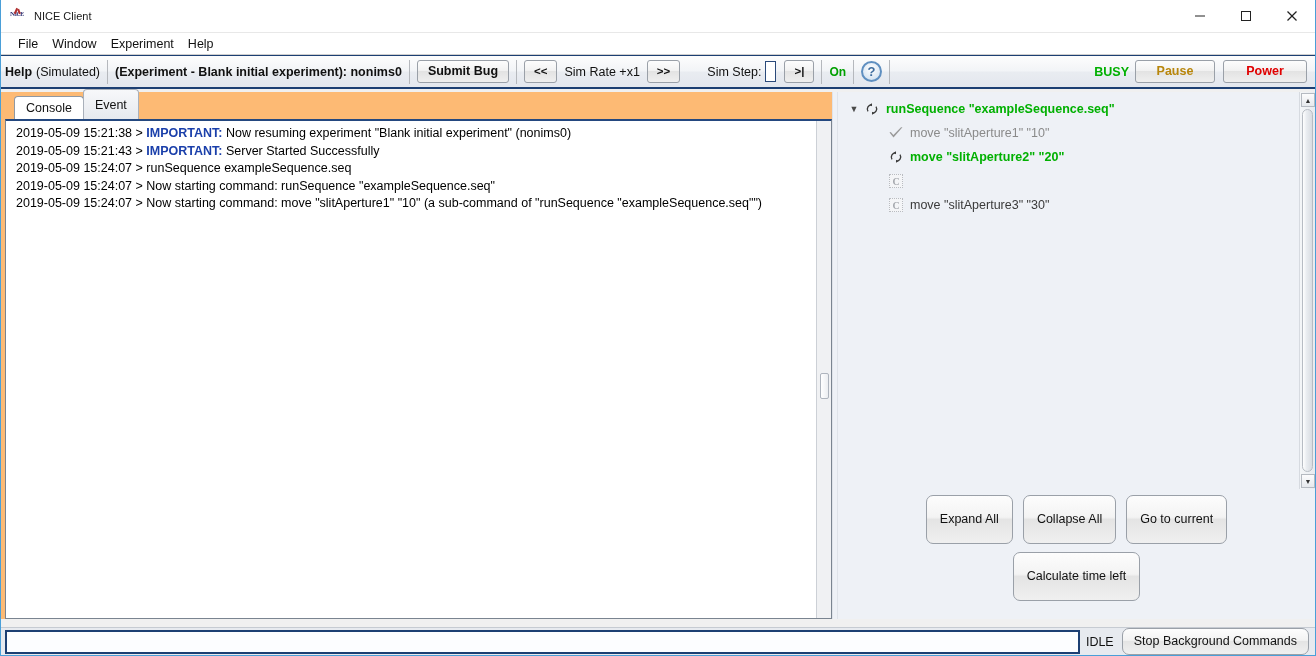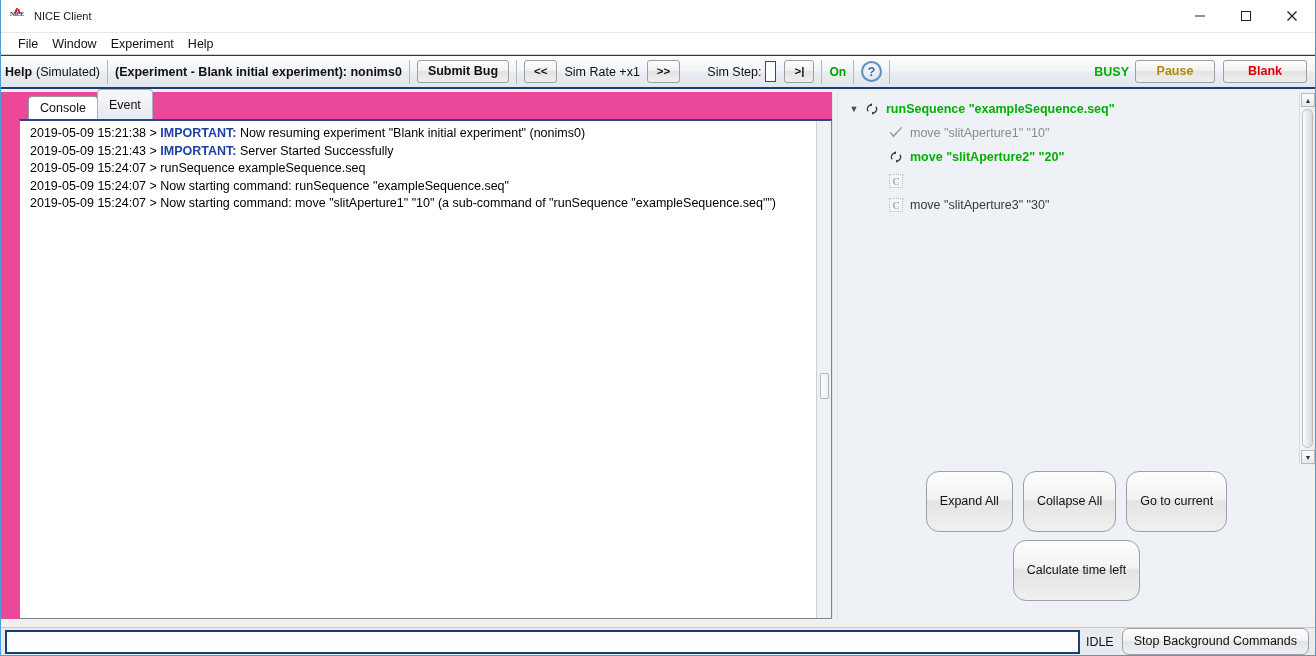--- a/index.html
+++ b/index.html
@@ -155,22 +155,22 @@
     display: flex;
     background: #eef1f6;
   }
 
   
   #left-pane {
     width: 831px;
     flex: none;
     display: flex;
     flex-direction: column;
-    background: #ec4899;
-    padding: 4px 0 0 18px;
+    background: #fdba74;
+    padding: 4px 0 0 4px;
   }
   #tabstrip {
     height: 23px;
     display: flex;
     align-items: flex-end;
     padding-left: 9px;
     position: relative;
   }
   .tab {
     height: 30px;
@@ -323,23 +323,23 @@
     background: #eef1f6;
   }
   .btn-row {
     display: flex;
     justify-content: center;
     gap: 10px;
     margin-bottom: 8px;
   }
   .panel-btn {
     border: 1px solid #9aa0a8;
-    border-radius: 13px;
+    border-radius: 7px;
     background: linear-gradient(to bottom, #fdfdfd 0%, #f3f3f3 45%, #e4e4e4 50%, #f0f0f0 100%);
-    padding: 22px 13px;
+    padding: 16px 13px;
     font-size: 12.5px;
     color: #111;
     line-height: 15px;
   }
 
   
   #bottombar {
     position: absolute;
     left: 0; right: 0; bottom: 0;
     height: 28px;
@@ -427,21 +427,21 @@
     <input id="sim-step-input" type="text" value="" style="">
     <button class="tb-btn small" style="margin-left:6px">&gt;|</button>
     <span class="tb-sep"></span>
     <span id="status-on">On</span>
     <span class="tb-sep"></span>
     <div id="help-icon">?</div>
     <span class="tb-sep"></span>
     <div style="flex:1"></div>
     <span id="busy-text">BUSY</span>
     <button class="tb-btn" id="pause-btn">Pause</button>
-    <button class="tb-btn" id="stop-btn" style="margin-left:8px;margin-right:4px">Blank</button>
+    <button class="tb-btn" id="stop-btn" style="margin-left:8px;margin-right:4px">Power</button>
   </div>
 
   <div id="main">
 
     <div id="left-pane">
       <div id="tabstrip">
         <div class="tab selected">Console</div>
         <div class="tab">Event</div>
       </div>
       <div id="console-box">

